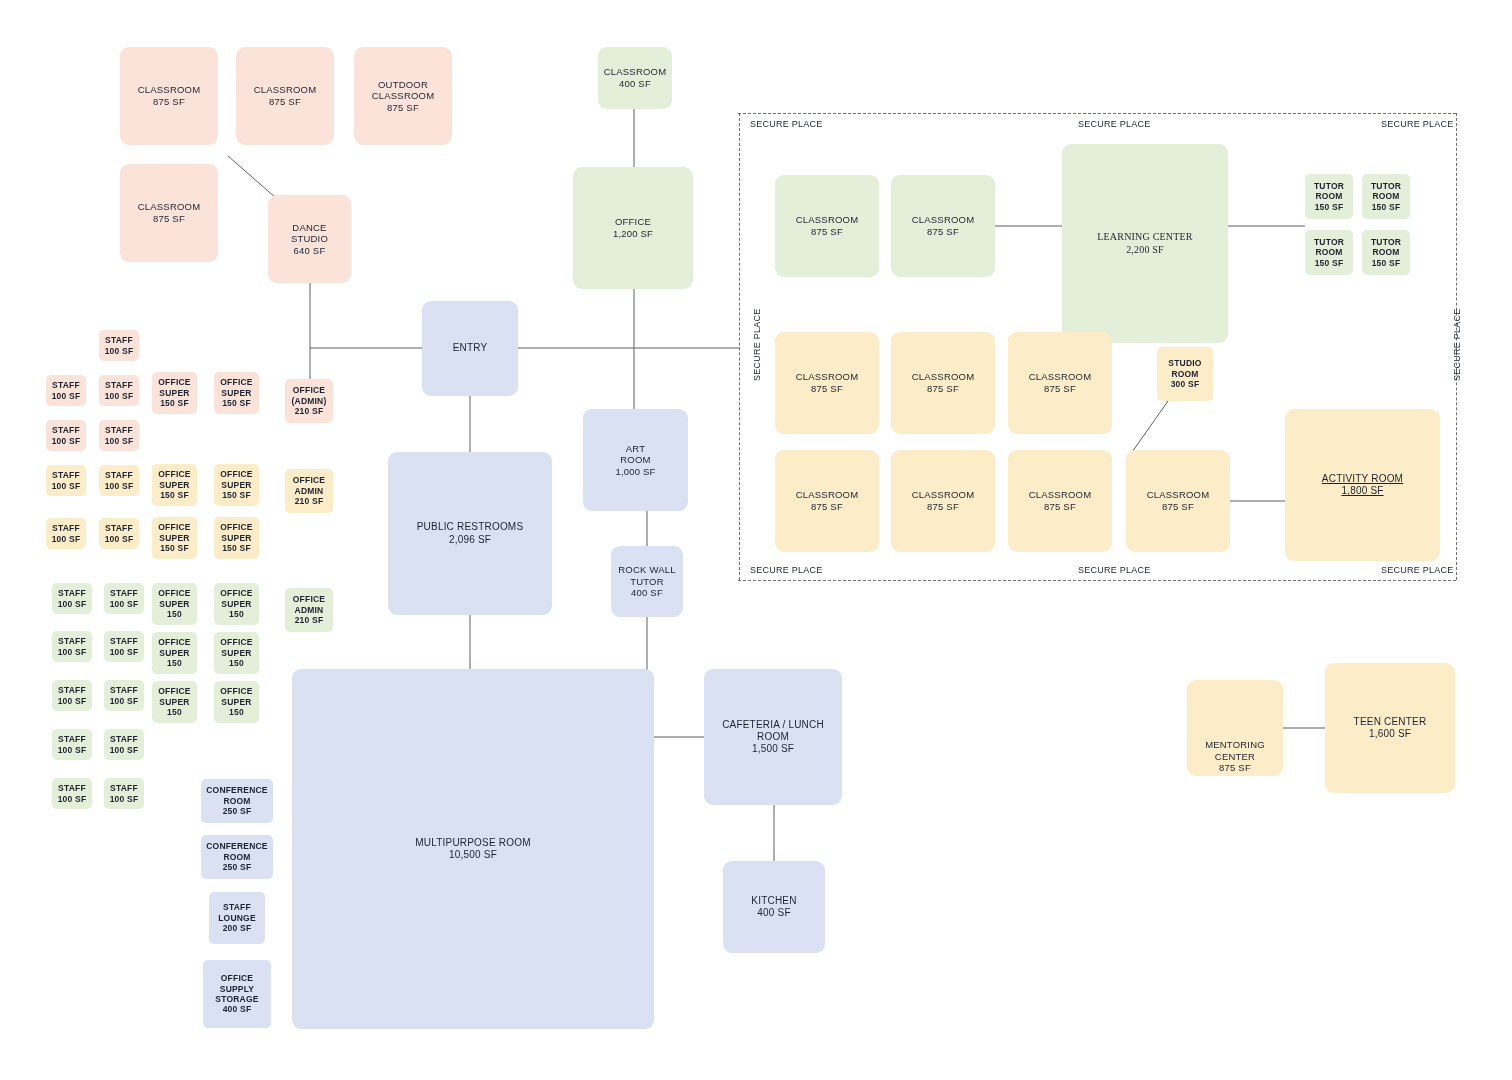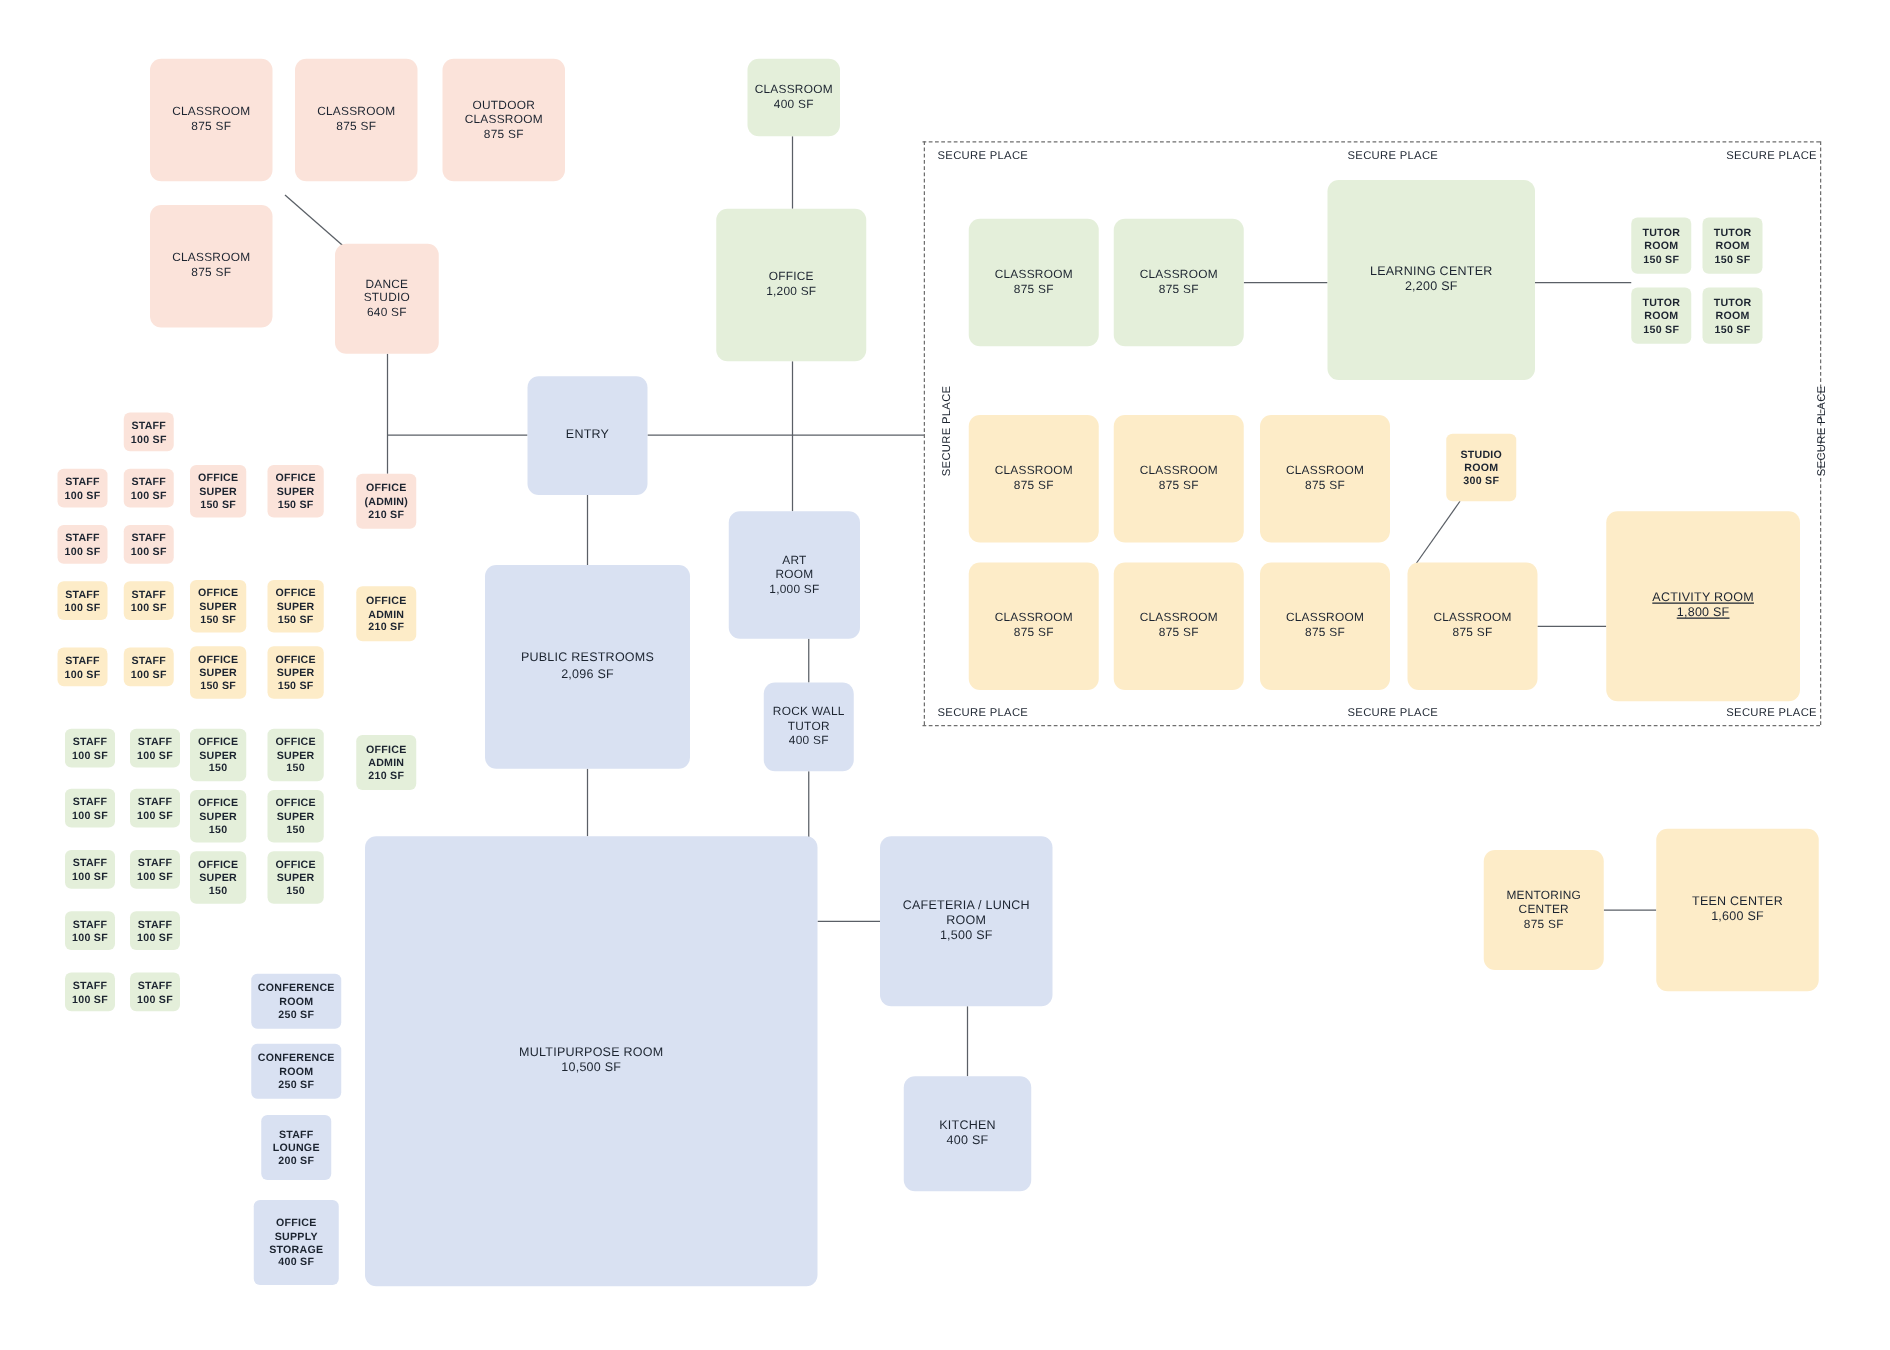--- a/index.html
+++ b/index.html
@@ -334,21 +334,21 @@
         <span class="ln">400 SF</span>
       </div>
       <div class="node green med" style="left: 775px; top: 175px; width: 104px; height: 102px;">
         <span class="ln">CLASSROOM</span>
         <span class="ln">875 SF</span>
       </div>
       <div class="node green med" style="left: 891px; top: 175px; width: 104px; height: 102px;">
         <span class="ln">CLASSROOM</span>
         <span class="ln">875 SF</span>
       </div>
-      <div class="node green big" style="left: 1062px; top: 144px; width: 166px; height: 160px;">
+      <div class="node green big" style="left: 1062px; top: 144px; width: 166px; height: 199px; font-family: Liberation Serif, serif;">
         <span class="ln">LEARNING CENTER</span>
         <span class="ln">2,200 SF</span>
       </div>
       <div class="node green tiny" style="left: 1305px; top: 174px; width: 48px; height: 45px;">
         <span class="ln">TUTOR</span>
         <span class="ln">ROOM</span>
         <span class="ln">150 SF</span>
       </div>
       <div class="node green tiny" style="left: 1362px; top: 174px; width: 48px; height: 45px;">
         <span class="ln">TUTOR</span>
@@ -395,21 +395,21 @@
         <span class="ln">875 SF</span>
       </div>
       <div class="node yellow med" style="left: 1126px; top: 450px; width: 104px; height: 102px;">
         <span class="ln">CLASSROOM</span>
         <span class="ln">875 SF</span>
       </div>
       <div class="node yellow big" style="left: 1285px; top: 409px; width: 155px; height: 152px; text-decoration: underline;">
         <span class="ln">ACTIVITY ROOM</span>
         <span class="ln">1,800 SF</span>
       </div>
-      <div class="node yellow med" style="left: 1187px; top: 680px; width: 96px; height: 96px;">
+      <div class="node yellow med" style="left: 1187px; top: 680px; width: 96px; height: 96px; justify-content: flex-end;">
         <span class="ln">MENTORING</span>
         <span class="ln">CENTER</span>
         <span class="ln">875 SF</span>
       </div>
       <div class="node yellow big" style="left: 1325px; top: 663px; width: 130px; height: 130px;">
         <span class="ln">TEEN CENTER</span>
         <span class="ln">1,600 SF</span>
       </div>
     </div>
 

